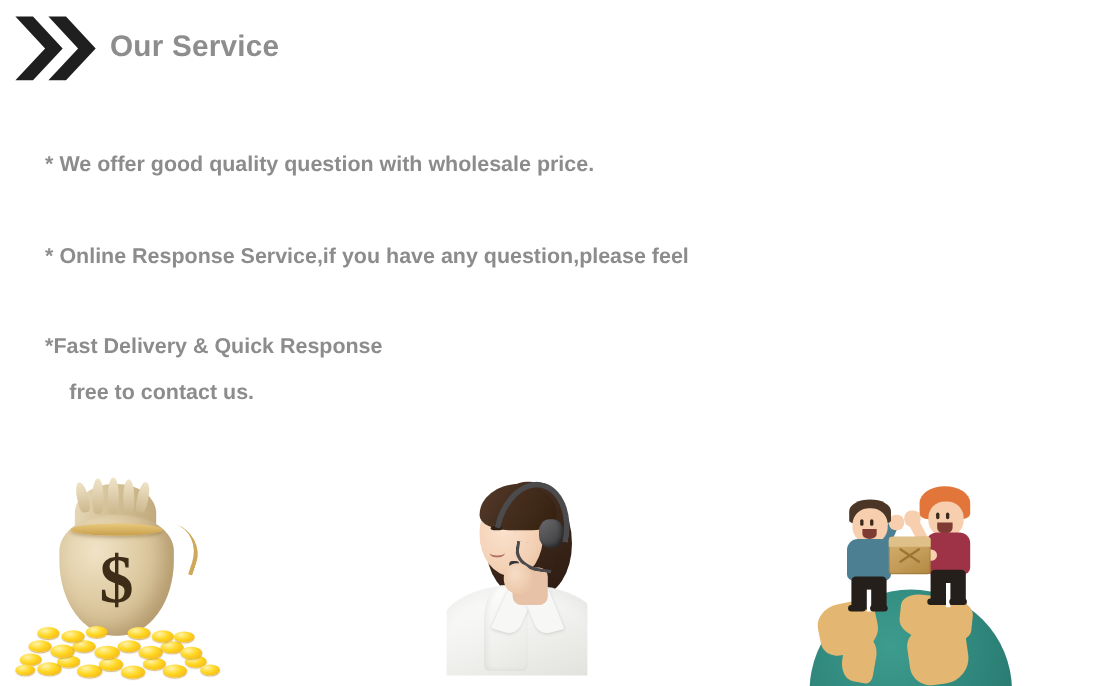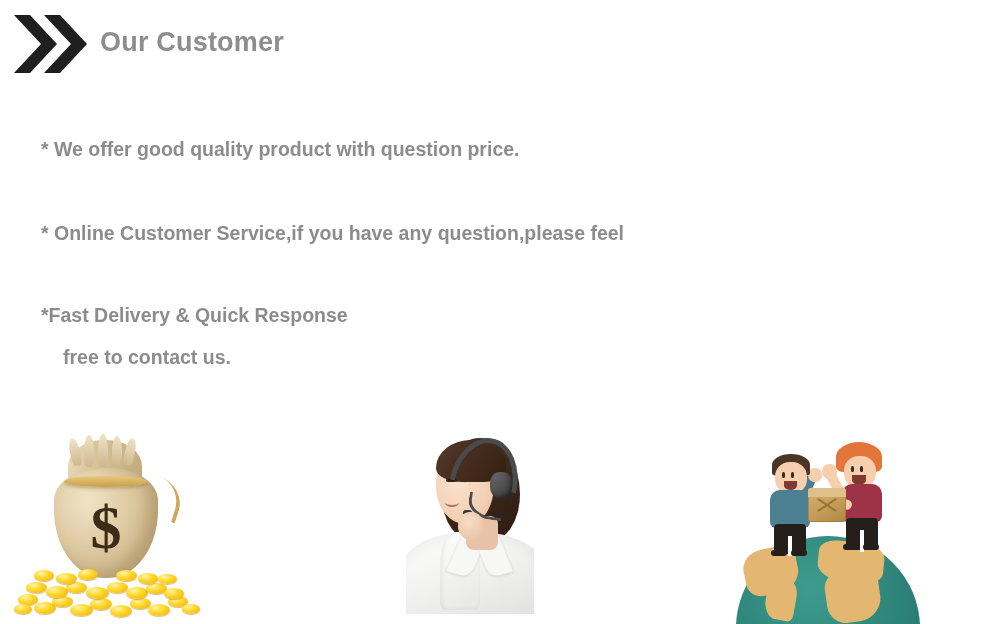--- a/index.html
+++ b/index.html
@@ -477,26 +477,26 @@
 
 <div id="page">
 
   <div class="header">
     <span class="chevrons-icon">
       <svg width="78" height="62" viewBox="0 0 78 62" aria-hidden="true">
         <polygon points="4,2 20,2 47,31 20,60 4,60 31,31" fill="#1f1f1f"></polygon>
         <polygon points="34,2 50,2 77,31 50,60 34,60 61,31" fill="#1f1f1f"></polygon>
       </svg>
     </span>
-    <div class="page-title">Our Customer</div>
+    <div class="page-title">Our Service</div>
   </div>
 
   <div class="service-list">
-    <div class="service-line line-gap-1">* We offer good quality product with question price.</div>
-    <div class="service-line line-gap-2">* Online Customer Service,if you have any question,please feel</div>
+    <div class="service-line line-gap-1">* We offer good quality question with wholesale price.</div>
+    <div class="service-line line-gap-2">* Online Response Service,if you have any question,please feel</div>
     <div class="service-line line-gap-3">*Fast Delivery &amp; Quick Response</div>
     <div class="service-line line-cont">free to contact us.</div>
   </div>
 
   <div class="media-row">
 
     <div class="media-figure fig-money">
       <div class="bag-neck"></div>
       <div class="bag-ruffle r1"></div>
       <div class="bag-ruffle r2"></div>

